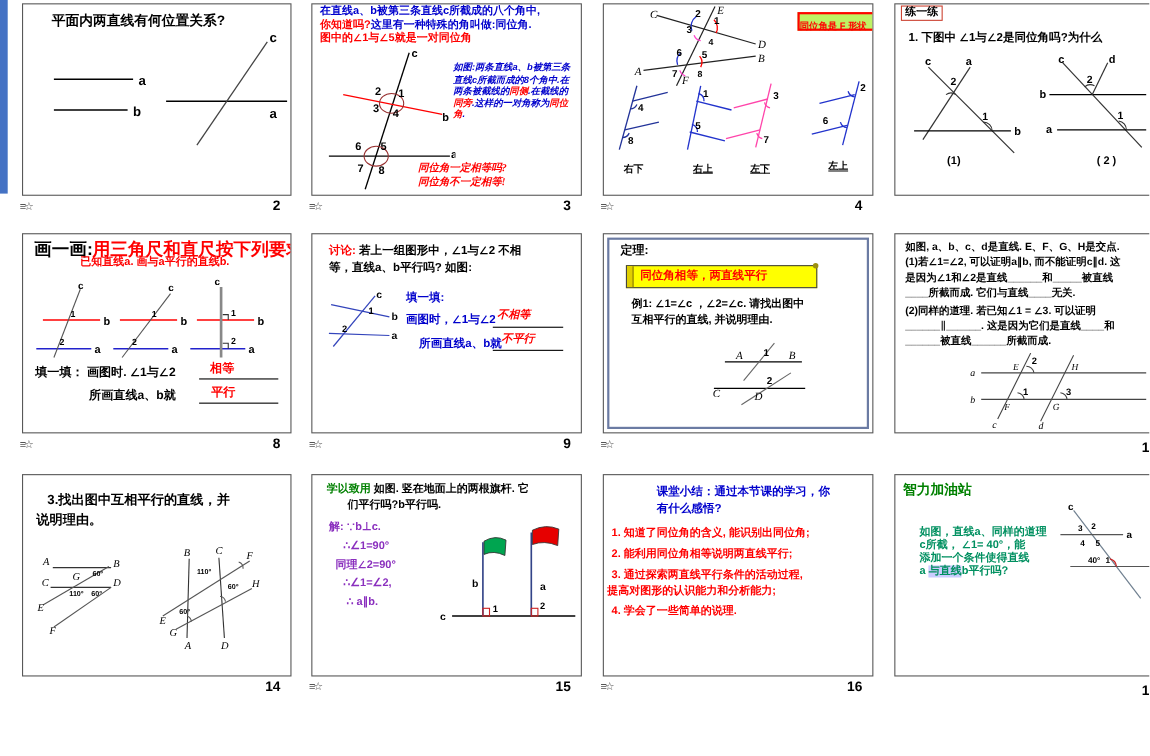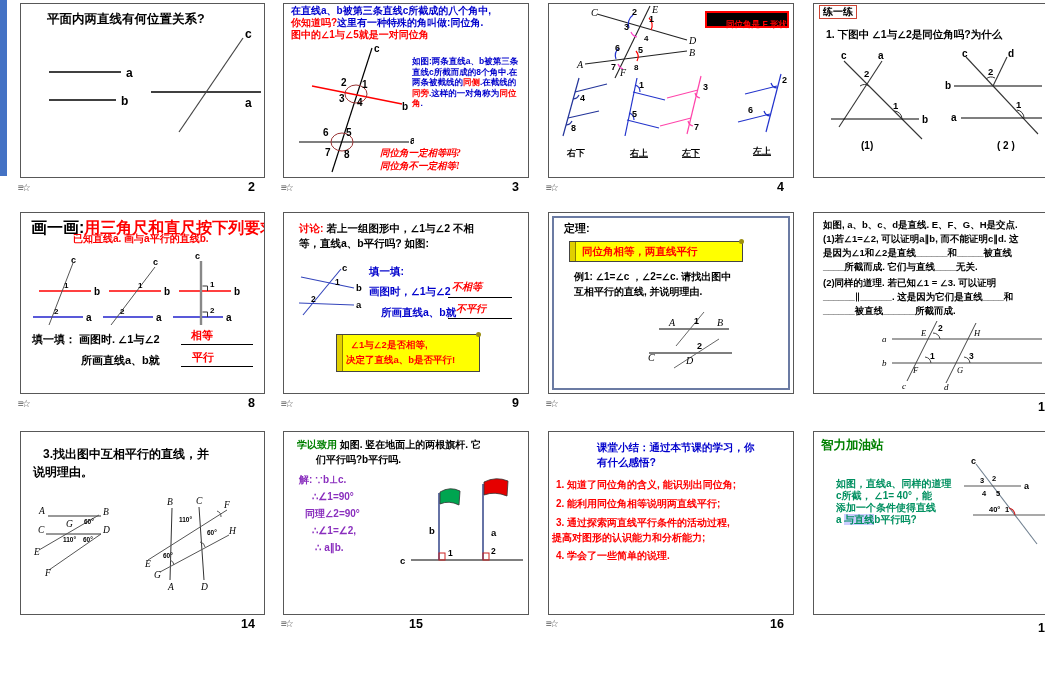--- a/index.html
+++ b/index.html
@@ -1,30 +1,30 @@
 <!DOCTYPE html>
 <html><head>
 <meta charset="utf-8">
 <style>
   html,body{margin:0;padding:0;background:#fff;}
   #screen{position:relative;width:1045px;height:687px;background:#ffffff;overflow:hidden;
           font-family:"Liberation Sans",sans-serif;}
   .leftbar{position:absolute;left:0;top:0;width:7px;height:176px;background:#4472c4;}
   .slide{position:absolute;background:#fff;border:1px solid #585858;overflow:hidden;}
   .t{position:absolute;white-space:nowrap;font-weight:bold;line-height:1.18;color:#000;}
-  .wrap{white-space:normal;}
+  .wrap{white-space:normal;font-style:italic;}
   .c-blue{color:#0000cc}.c-red{color:#ff0000}.c-purple{color:#8a2fbe}
   .c-green{color:#008000}
   .page-num{position:absolute;font-weight:bold;font-size:12.5px;color:#000;}
   .anim-icon{position:absolute;font-size:10px;color:#555;letter-spacing:-2px;}
   .banner{position:absolute;background:#ffff00;border:1px solid #444;text-align:right;}
   .banner .roll{position:absolute;left:0;top:0;bottom:0;width:5px;background:#e0cf00;border-right:1px solid #8a7d00;}
   .banner .knob{position:absolute;right:-2px;top:-3px;width:5px;height:5px;background:#9c8f10;border-radius:50%;}
   .inner-frame{position:absolute;left:3px;top:3px;right:3px;bottom:3px;border:2px solid #6b7ba3;}
-  .fbox{position:absolute;border:2px solid #ff0000;background:#000000;text-align:right;}
+  .fbox{position:absolute;border:2px solid #ff0000;background:#bef264;text-align:left;margin-left:20px;}
   .hl{background:#ccccff;}
   svg.d{position:absolute;}
   svg text{font-family:"Liberation Sans",sans-serif;font-weight:bold;fill:#000;}
   svg text.sf{font-family:"Liberation Serif",serif;font-style:italic;font-weight:normal;}
   .script{font-family:"Liberation Serif",serif;font-style:italic;font-weight:bold;}
 </style>
 </head>
 <body>
 
 <div id="screen">
@@ -248,26 +248,20 @@
       <text x="51" y="24" font-size="8.5">1</text>
       <text x="27" y="41" font-size="8.5">2</text>
     </svg>
     <div class="t c-blue" style="left:85px;top:52px;font-size:10.5px">填一填:</div>
     <div class="t c-blue" style="left:85px;top:72px;font-size:10.5px">画图时，∠1与∠2</div>
     <div class="t c-red script" style="left:168px;top:68px;font-size:10px">不相等</div>
     <div style="position:absolute;left:164px;top:84px;width:64px;border-bottom:1.2px solid #000"></div>
     <div class="t c-blue" style="left:97px;top:93px;font-size:10.5px">所画直线a、b就</div>
     <div class="t c-red script" style="left:172px;top:90px;font-size:10px">不平行</div>
     <div style="position:absolute;left:164px;top:105px;width:64px;border-bottom:1.2px solid #000"></div>
-    <div class="banner" style="left:52px;top:121px;width:142px;height:36px">
-      <span class="roll"></span>
-        <span class="knob"></span>
-      <div class="t c-red" style="left:14px;top:4px;font-size:9.5px">∠1与∠2是否相等,</div>
-      <div class="t c-red" style="left:9px;top:19px;font-size:9.5px">决定了直线a、b是否平行!</div>
-    </div>
   </div>
 
   <div class="slide" style="left:548px;top:212px;width:244px;height:180px">
     <div class="inner-frame"></div>
     <div class="t" style="left:15px;top:9px;font-size:11px">定理:</div>
     <div class="banner" style="left:20px;top:28px;width:172px;height:19px">
       <span class="roll"></span>
         <span class="knob"></span>
       <div class="t c-red" style="left:12px;top:3px;font-size:10.5px">同位角相等，两直线平行</div>
     </div>
@@ -428,16 +422,16 @@
   <div class="anim-icon" style="left:281px;top:618px">≡☆</div>
   <div class="anim-icon" style="left:546px;top:618px">≡☆</div>
 
   <div class="page-num" style="left:20px;top:180px;width:235px;text-align:right">2</div>
   <div class="page-num" style="left:283px;top:180px;width:236px;text-align:right">3</div>
   <div class="page-num" style="left:548px;top:180px;width:236px;text-align:right">4</div>
   <div class="page-num" style="left:20px;top:396px;width:235px;text-align:right">8</div>
   <div class="page-num" style="left:283px;top:396px;width:236px;text-align:right">9</div>
   <div class="page-num" style="left:1038px;top:400px">1</div>
   <div class="page-num" style="left:20px;top:617px;width:235px;text-align:right">14</div>
-  <div class="page-num" style="left:298px;top:617px;width:236px;text-align:center">15</div>
+  <div class="page-num" style="left:283px;top:617px;width:236px;text-align:right">15</div>
   <div class="page-num" style="left:548px;top:617px;width:236px;text-align:right">16</div>
   <div class="page-num" style="left:1038px;top:621px">1</div>
 </div>
 
 </body></html>

